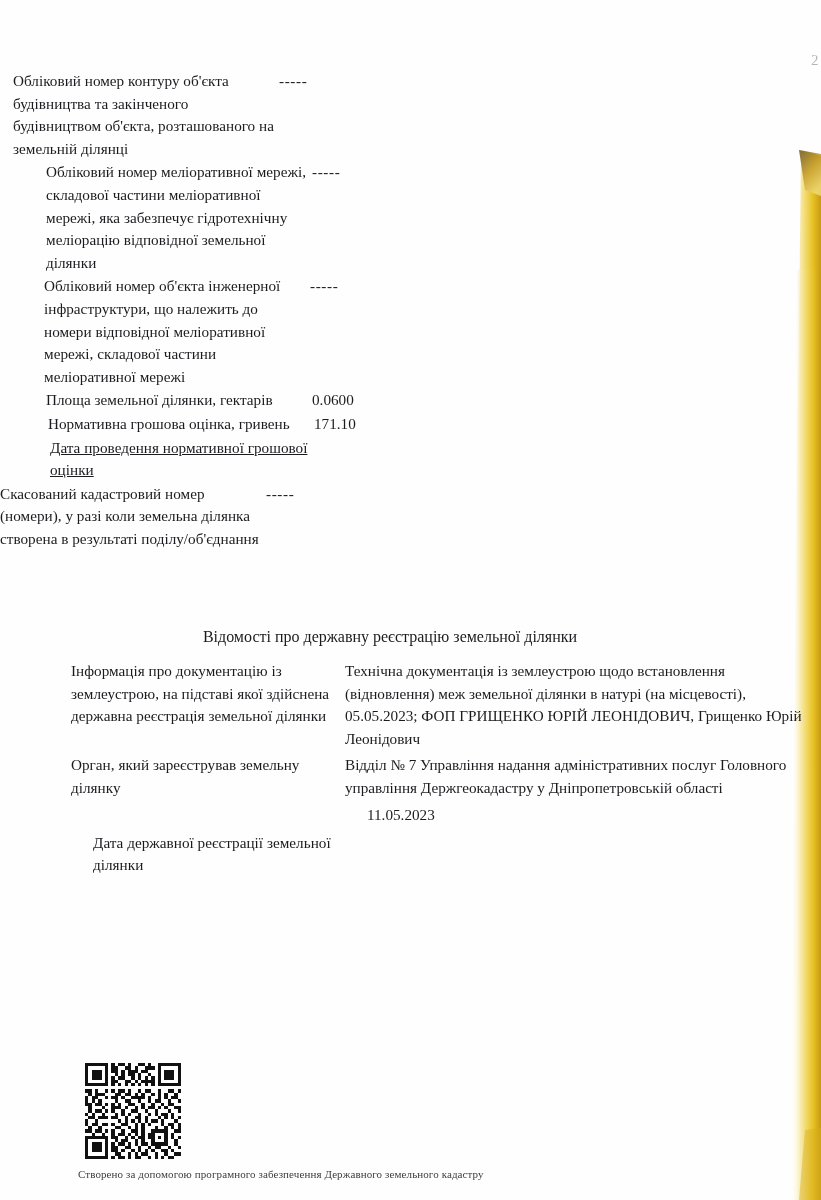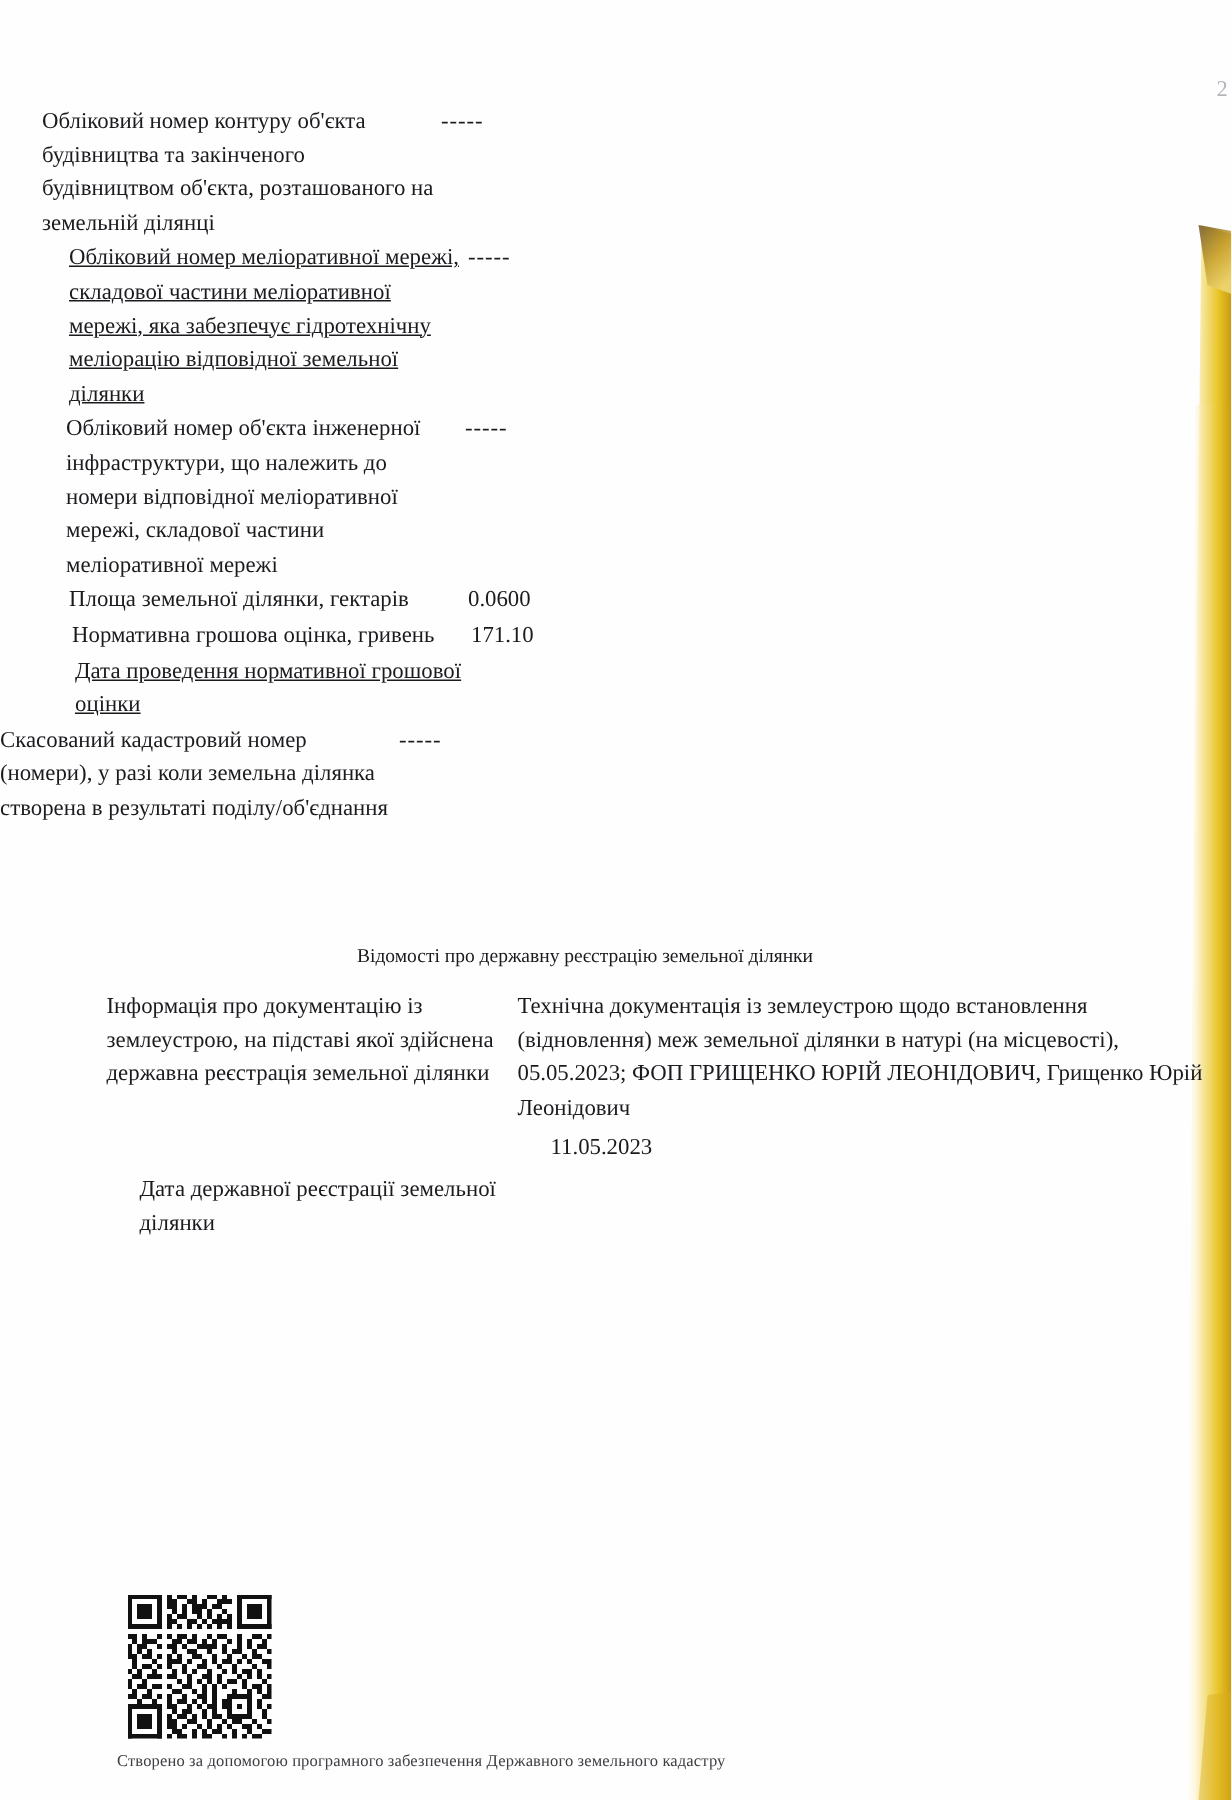--- a/index.html
+++ b/index.html
@@ -81,21 +81,21 @@
     font-size: 15px;
   }
 
   
   .section-title {
     position: absolute;
     left: 0;
     top: 626px;
     width: 780px;
     text-align: center;
-    font-size: 13px;
+    font-size: 16px;
     line-height: 22px;
   }
 
   
   .t2 {
     position: absolute;
     top: 660px;
     left: 13px;
     width: 790px;
   }
@@ -136,22 +136,22 @@
     top: 1190px;
     font-size: 11px;
     color: #c9c4ae;
     opacity: .55;
     letter-spacing: .4px;
     overflow: hidden;
     height: 10px;
   }
 
   
-  .i1 { padding-left: 28px; }
-  .i2 { padding-left: 46px; text-decoration: underline; }
+  .i1 { padding-left: 13px; }
+  .i2 { padding-left: 46px; }
   .i3 { padding-left: 44px; }
   .i4 { padding-left: 46px; }
   .i5 { padding-left: 48px; }
   .i6 { padding-left: 50px; text-decoration: underline; }
   .i7 { }
   .i8 { padding-left: 58px; }
   .i9 { padding-left: 80px; margin-top: 28px; }
 </style>
 </head>
 <body>
@@ -221,20 +221,24 @@
 
   <div class="section-title">Відомості про державну реєстрацію земельної ділянки</div>
 
   <div class="rows t2">
 
     <div class="row">
       <div class="label i8">Інформація про документацію із землеустрою, на підставі якої здійснена державна реєстрація земельної ділянки</div>
       <div class="value">Технічна документація із землеустрою щодо встановлення (відновлення) меж земельної ділянки в натурі (на місцевості), 05.05.2023; ФОП ГРИЩЕНКО ЮРІЙ ЛЕОНІДОВИЧ, Грищенко Юрій Леонідович</div>
     </div>
 
+    <div class="row">
+      <div class="label i8">Орган, який зареєстрував земельну ділянку</div>
+      <div class="value">Відділ № 7 Управління надання адміністративних послуг Головного управління Держгеокадастру у Дніпропетровській області</div>
+    </div>
 
     <div class="row">
       <div class="label i9">Дата державної реєстрації земельної ділянки</div>
       <div class="value">11.05.2023</div>
     </div>
 
   </div>
 
   <svg class="qr" viewBox="0 0 29 29" shape-rendering="crispEdges" aria-hidden="true">
     <rect width="29" height="29" fill="#ffffff"></rect>

